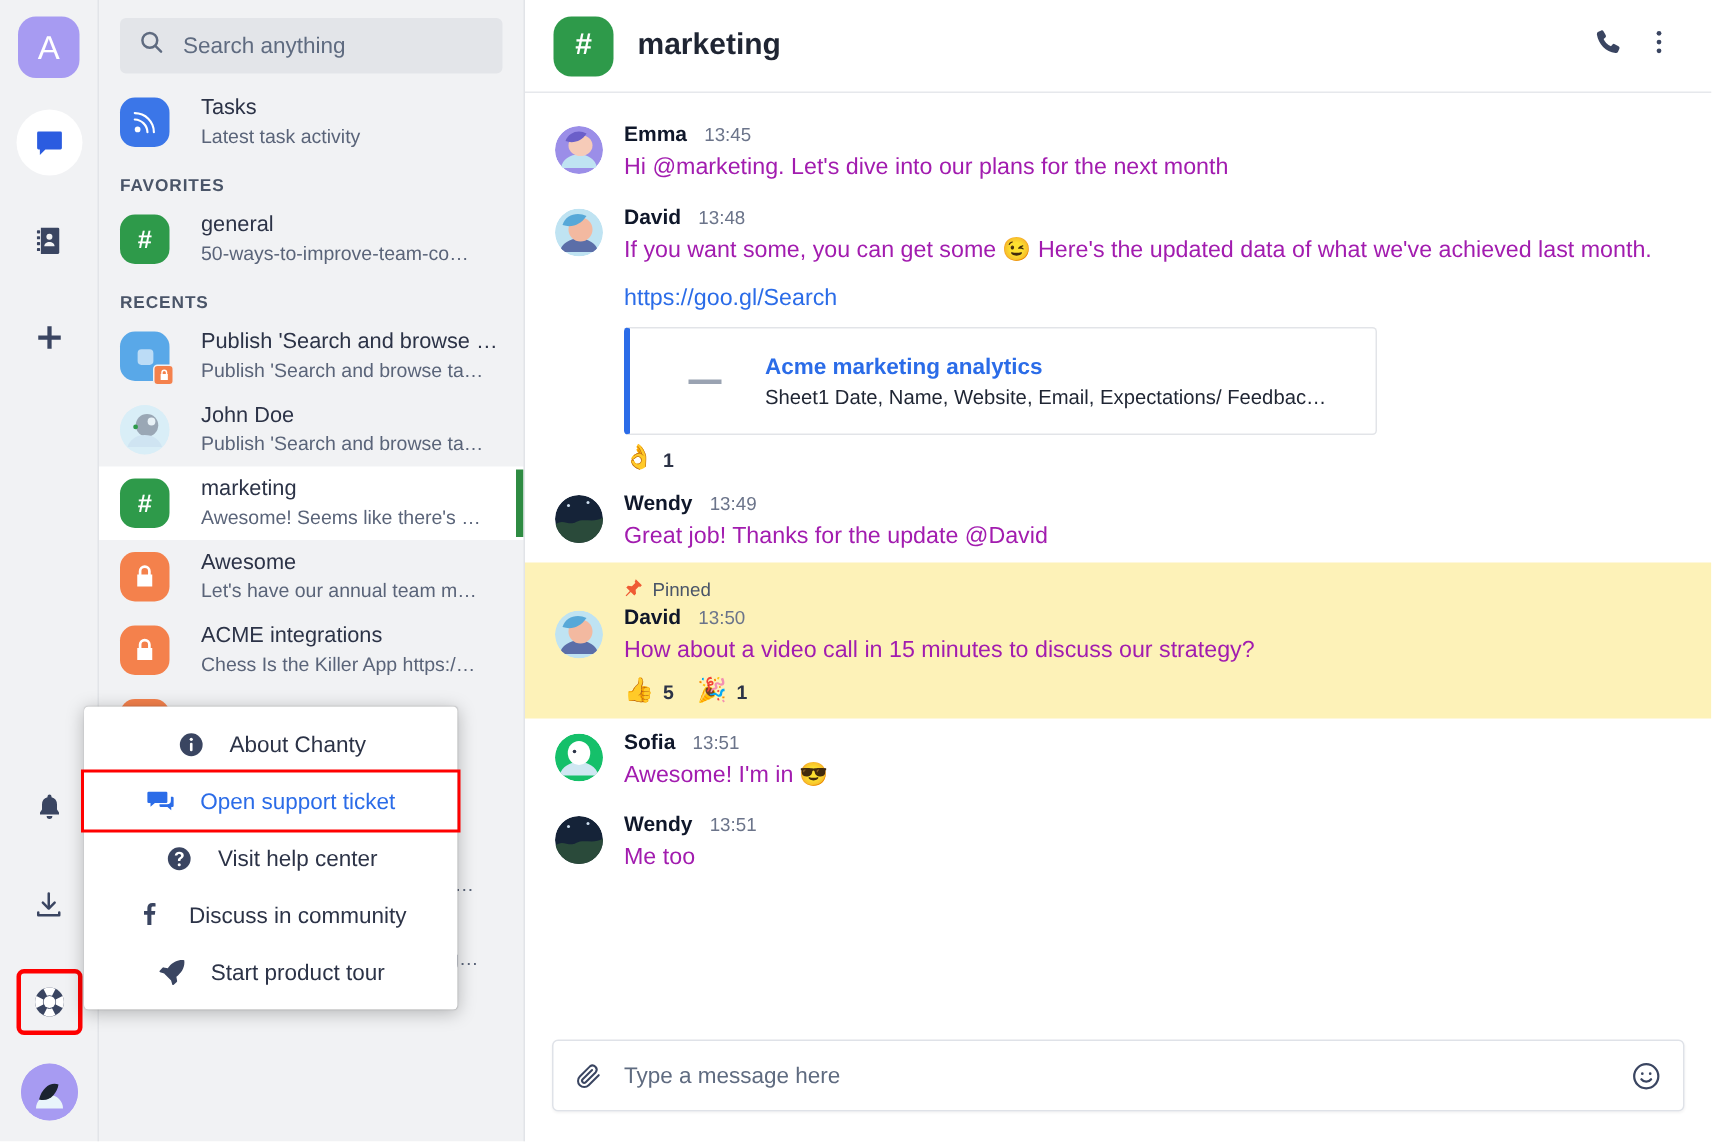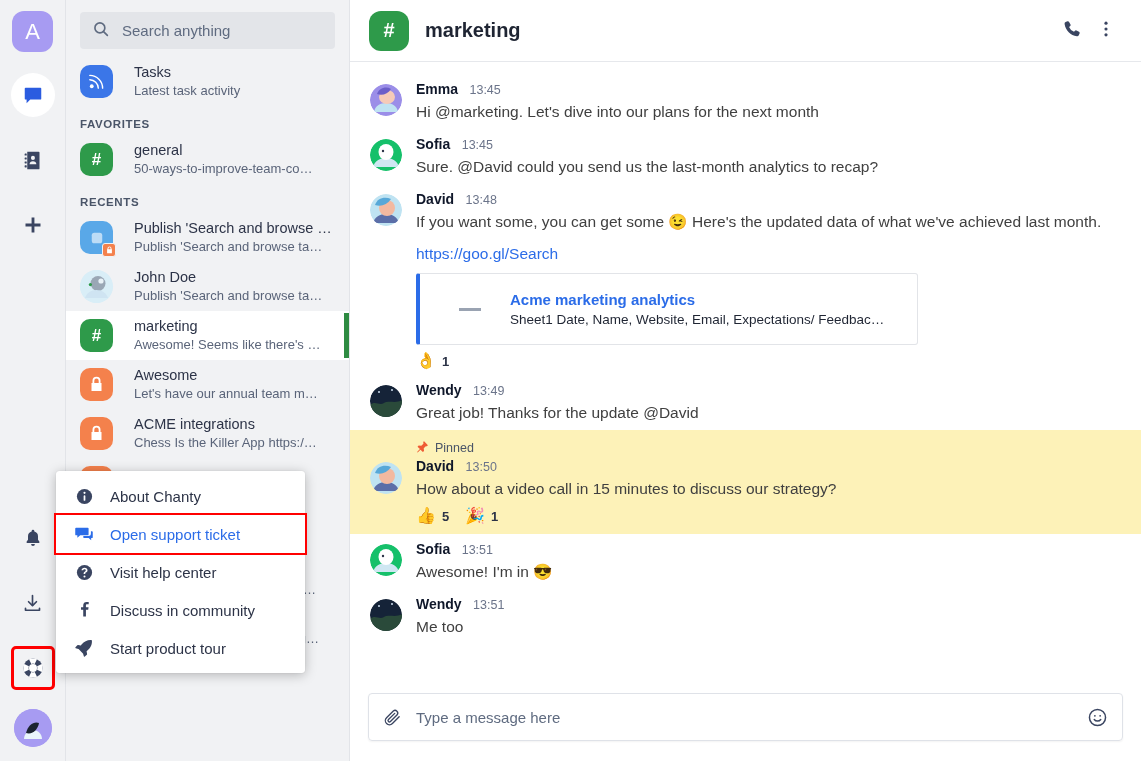--- a/index.html
+++ b/index.html
@@ -106,21 +106,21 @@
   
   .popup {
     position: absolute; left: 56px; top: 471px; width: 249px;
     background: #ffffff; border-radius: 3px;
     box-shadow: 0 2px 12px rgba(0,0,0,.26), 0 0 1px rgba(0,0,0,.2);
     padding: 6px 0; z-index: 40;
   }
   .popup-item {
     display: flex; align-items: center; gap: 16px;
     padding: 0 18px; height: 38px; cursor: pointer;
-    font-size: 15px; color: #2c3347;
+    font-size: 15px; color: #2c3347; justify-content: center;
   }
   .popup-item .pi-icon {
     width: 20px; display: flex; align-items: center; justify-content: center;
     color: #3a4561; flex: 0 0 20px;
   }
   .popup-item.highlight {
     outline: 2.5px solid #ff0000; color: #2b6ce8;
   }
   .popup-item.highlight .pi-icon { color: #2b6ce8; }
 
@@ -152,21 +152,21 @@
     overflow: hidden; margin-top: 4px; position: relative;
   }
   .msg-body { flex: 1 1 auto; min-width: 0; }
   .pinned-tag {
     display: flex; align-items: center; gap: 6px;
     font-size: 12.5px; color: #4a5568; margin-bottom: 1px;
   }
   .msg-meta { line-height: 18px; }
   .msg-author { font-size: 14px; font-weight: 700; color: #0f172a; }
   .msg-time { font-size: 12.5px; color: #6b748a; margin-left: 7px; }
-  .msg-text { font-size: 15.5px; color: #404040; line-height: 23px; margin-top: 1px; }
+  .msg-text { font-size: 15.5px; color: #a21caf; line-height: 23px; margin-top: 1px; }
   .msg-link { color: #2b6ce8; font-size: 15.5px; display: block; margin-top: 12px; text-decoration: none; cursor: pointer;}
   .reactions { display: flex; gap: 16px; align-items: center; margin-top: 8px; }
   .reaction { display: flex; align-items: center; gap: 6px; cursor: pointer; }
   .reaction .emo { font-size: 16px; line-height: 1; }
   .reaction .cnt { font-size: 13px; color: #2c3347; font-weight: 700; }
 
   .link-card {
     margin-top: 10px; border: 1px solid #e2e4e8; border-left: 4px solid #2b6ce8;
     border-radius: 3px; display: flex; align-items: center;
     max-width: 502px; height: 72px; padding: 0 14px 0 10px; background:#fff;
@@ -512,37 +512,20 @@
         </div>
         <div class="msg-body">
           <div class="msg-meta">
             <span class="msg-author">Emma</span>
             <span class="msg-time">13:45</span>
           </div>
           <div class="msg-text">Hi @marketing. Let's dive into our plans for the next month</div>
         </div>
       </div>
 
-      <div class="msg">
-        <div class="avatar">
-          <svg width="32" height="32" viewBox="0 0 32 32">
-              <circle cx="16" cy="16" r="16" fill="#15c06a"></circle>
-              <path d="M3 28c1.5-6 7-9 13-9s11.5 3 13 9z" fill="#cfe7f2"></path>
-              <ellipse cx="16" cy="13" rx="7.5" ry="8" fill="#fff"></ellipse>
-              <circle cx="13" cy="12" r="1.2" fill="#2c3347"></circle>
-            </svg>
-        </div>
-        <div class="msg-body">
-          <div class="msg-meta">
-            <span class="msg-author">Sofia</span>
-            <span class="msg-time">13:45</span>
-          </div>
-          <div class="msg-text">Sure. @David could you send us the last-month analytics to recap?</div>
-        </div>
-      </div>
 
       <div class="msg">
         <div class="avatar">
           <svg width="32" height="32" viewBox="0 0 32 32">
               <circle cx="16" cy="16" r="16" fill="#bfe3f2"></circle>
               <path d="M3 29c1.5-6 7-9 13-9s11.5 3 13 9z" fill="#5b6ea8"></path>
               <ellipse cx="17" cy="14" rx="8" ry="8" fill="#f3b9a0"></ellipse>
               <path d="M5 11c2-7 10-9 16-6-4 6-10 8-16 6z" fill="#57a8d8"></path>
             </svg>
         </div>

